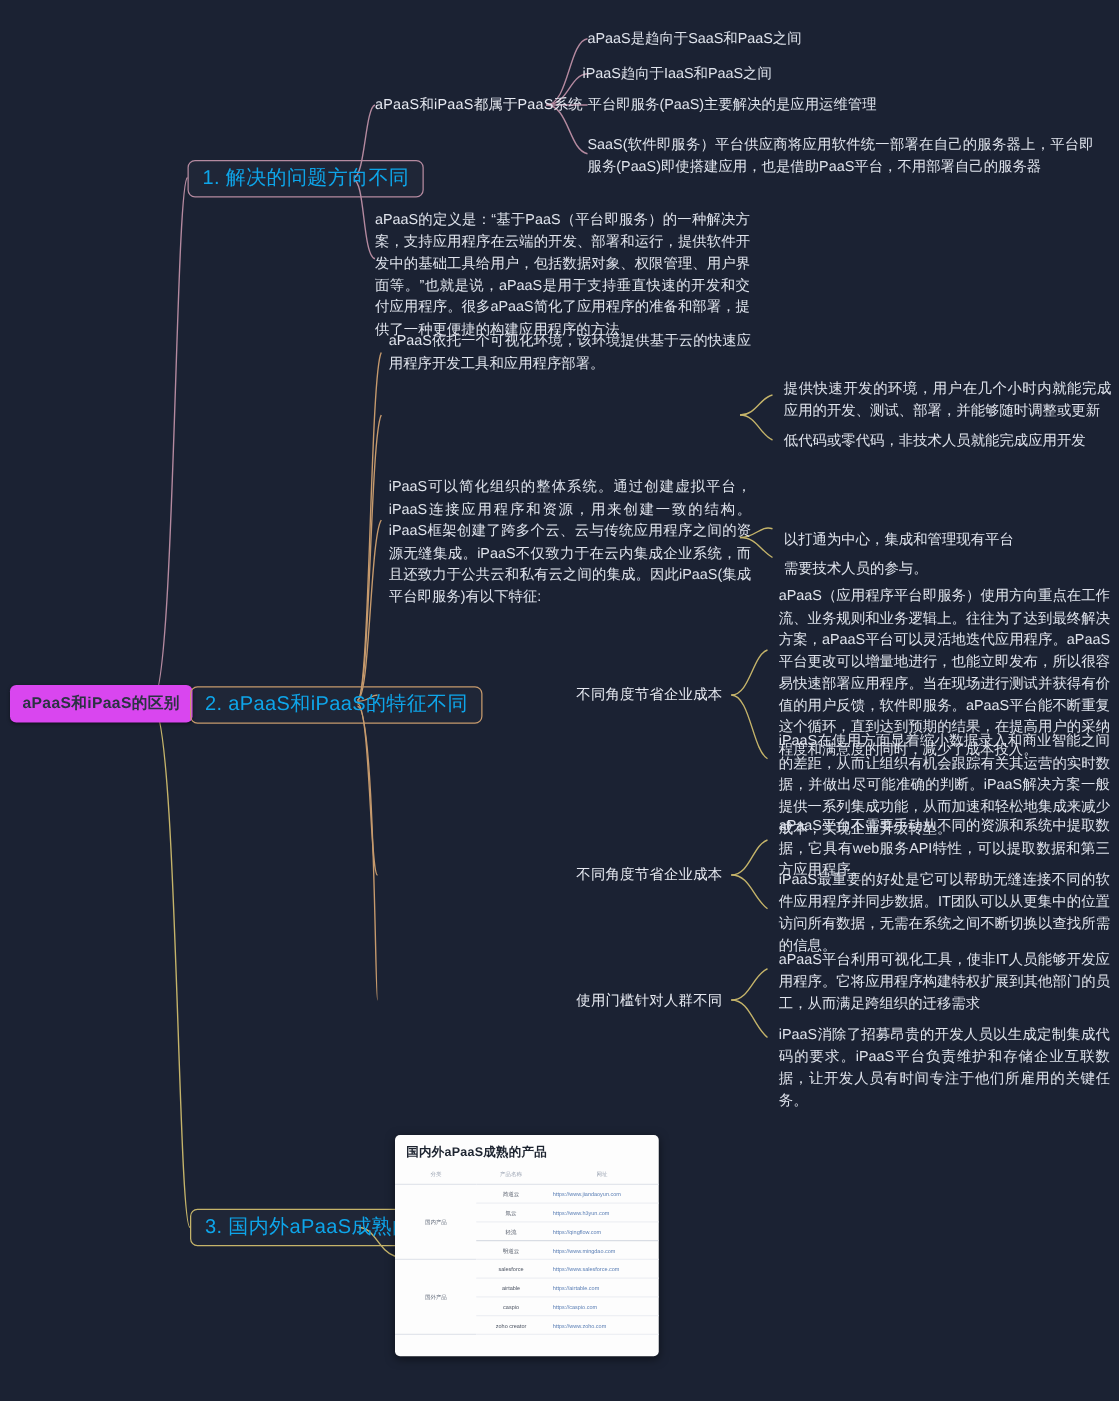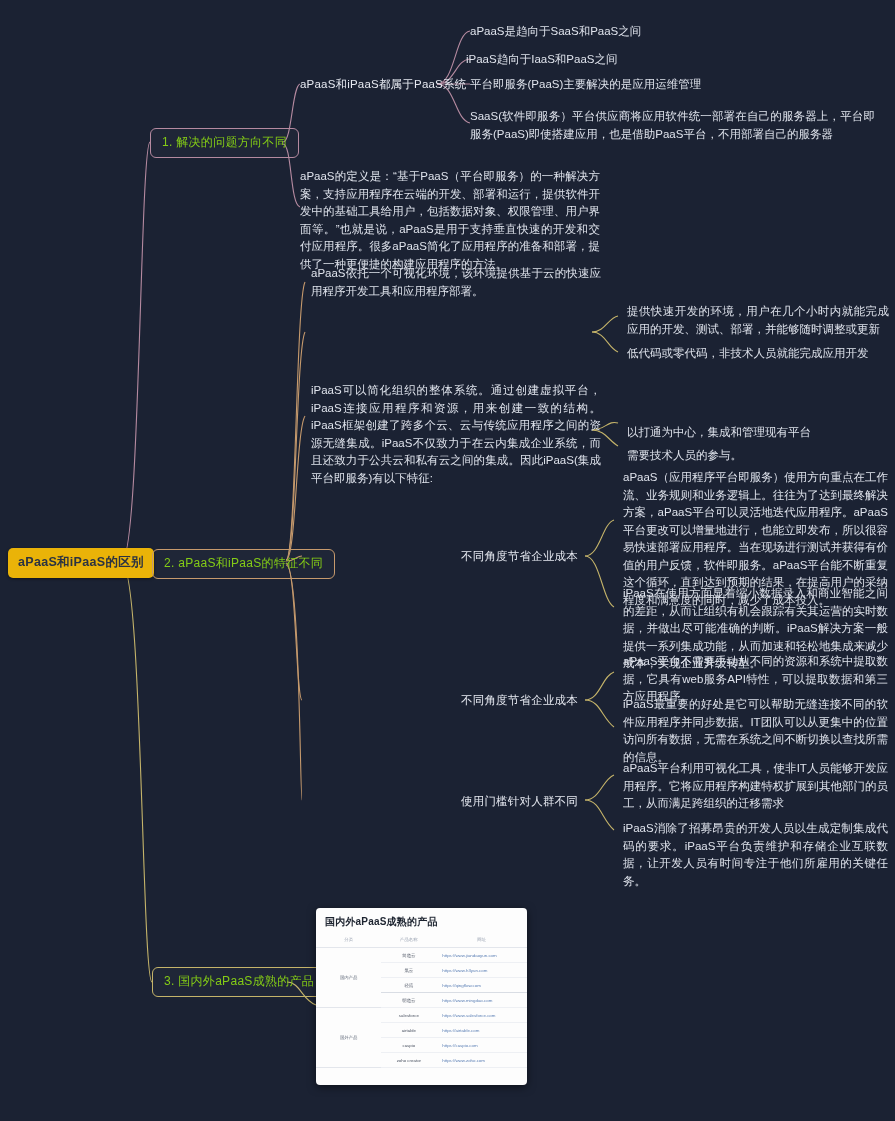--- a/index.html
+++ b/index.html
@@ -9,29 +9,29 @@
     font-family:"Liberation Sans","DejaVu Sans",sans-serif;
     overflow:hidden;
     position:relative;
   }
   #stage{position:absolute;inset:0;}
   svg#wires{position:absolute;left:0;top:0;width:895px;height:1121px;pointer-events:none;}
   .node{position:absolute;color:#e8eaf0;font-size:11.5px;line-height:17px;letter-spacing:.2px;}
   .para{position:absolute;color:#dfe3ec;font-size:11.5px;line-height:17.5px;text-align:justify;}
   .root{
     left:8px;top:548px;
-    background:#eab308;color:#2b3342;
+    background:#d946ef;color:#2b3342;
     border-radius:5px;padding:6px 10px 7px;
     font-size:12.5px;font-weight:bold;letter-spacing:.3px;
     box-shadow:0 1px 3px rgba(0,0,0,.45);
   }
   .branch{
     border-radius:6px;padding:5px 11px 6px;
     background:rgba(255,255,255,.02);
-    font-size:12px;letter-spacing:.3px;color:#84cc16;
+    font-size:16px;letter-spacing:.3px;color:#0ea5e9;
     white-space:nowrap;
   }
   .b1{left:150px;top:128px;border:1px solid #b58aa0;}
   .b2{left:152px;top:549px;border:1px solid #c69a6d;}
   .b3{left:152px;top:967px;border:1px solid #c5b46a;}
   .lbl{white-space:nowrap;font-size:11.5px;color:#e6e9f1;}
   .card{
     position:absolute;left:316px;top:908px;width:211px;height:177px;
     background:#fdfdfd;border-radius:4px;overflow:hidden;
     box-shadow:0 2px 8px rgba(0,0,0,.5);

